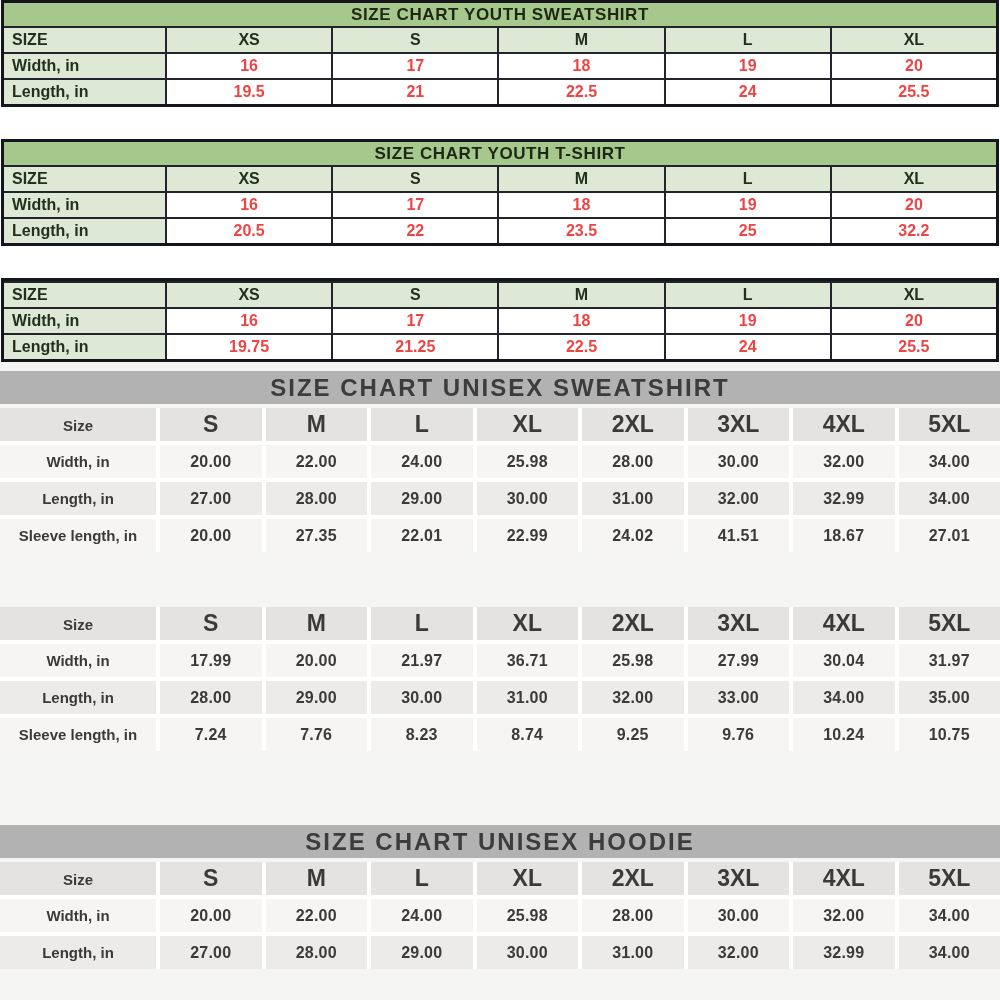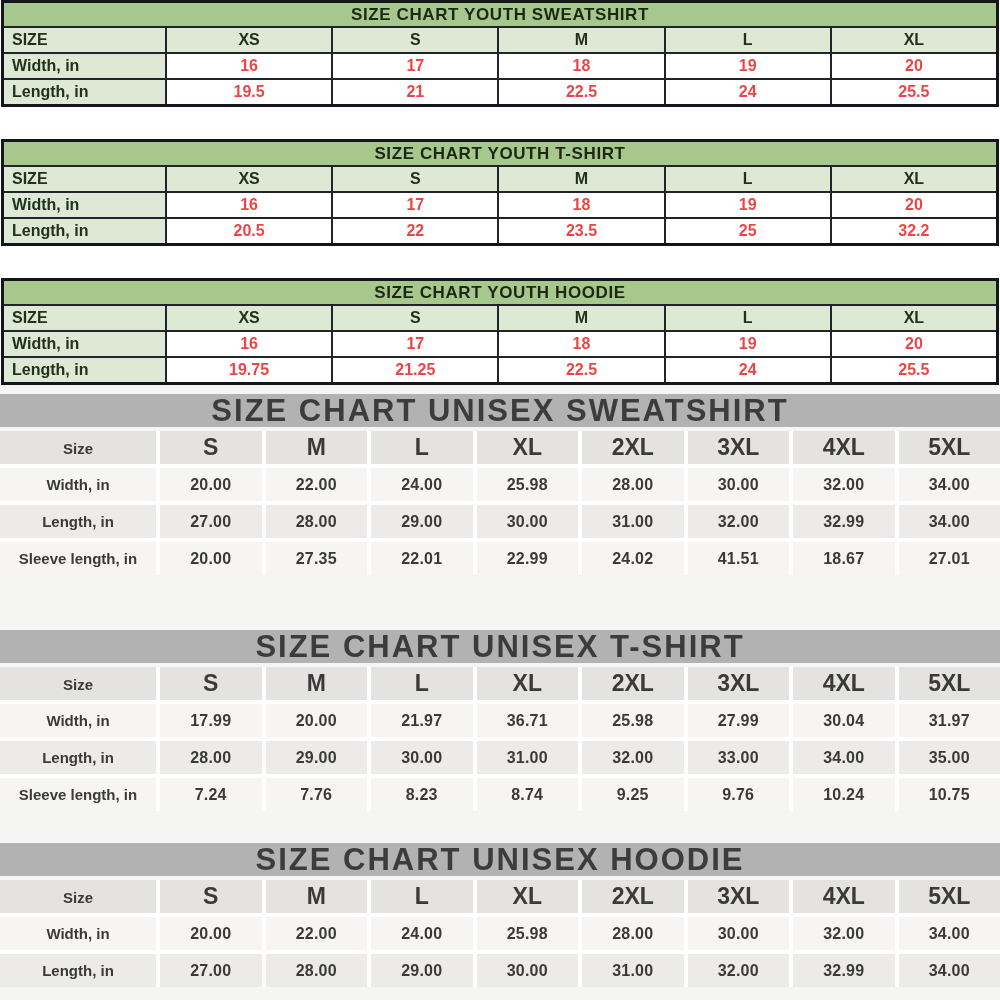--- a/index.html
+++ b/index.html
@@ -25,37 +25,37 @@
   }
   .y-cell { height: 24px; line-height: 24px; text-align: center;
             font-size: 16px; font-weight: bold; background: #ffffff; color: #ef4444; }
   .y-green { background: var(--youth-cell-bg, #dde9d4); color: #22301c; }
   .y-left { text-align: left; padding-left: 8px; }
 
   
   .lower { background: var(--page-lower-bg, #f5f5f4); flex: 1; padding-top: 9px; }
   .u-band {
     background: var(--unisex-band-bg, #b2b2b2);
-    color: #3c3c3c; font-weight: bold; font-size: 31px; letter-spacing: 2px;
+    color: #3c3c3c; font-weight: bold; font-size: 24px; letter-spacing: 2px;
     text-align: center; height: 33px; line-height: 34px; white-space: nowrap;
   }
   .u-grid {
     display: grid; grid-template-columns: 156px repeat(8, 1fr);
     gap: 4px; background: #ffffff; margin-top: 4px; padding: 0;
   }
   .u-cell { height: 33px; line-height: 33px; text-align: center; color: #3a3a3a; }
   .u-head { background: var(--unisex-head-bg, #e4e3e1); font-size: 23px; font-weight: bold; }
   .u-sizecap { font-size: 15px; line-height: 35px; }
   .u-label { font-size: 15px; font-weight: bold; }
   .u-val { font-size: 16px; font-weight: bold; letter-spacing: 0.2px; }
   .u-light { background: var(--unisex-row-light, #f6f5f3); }
   .u-dark  { background: var(--unisex-row-dark, #ecebe9); }
 
   .u-section.gap-a { margin-top: 55px; }
-  .u-section.gap-b { margin-top: 32px; }
+  .u-section.gap-b { margin-top: 74px; }
 </style>
 </head>
 <body>
 
 <div class="page">
 
   <div class="upper">
     <section class="y-table">
       <div class="y-title">SIZE CHART YOUTH SWEATSHIRT</div>
       <div class="y-grid">
@@ -98,21 +98,20 @@
           <div class="y-cell y-green y-left">Length, in</div>
           <div class="y-cell">20.5</div>
           <div class="y-cell">22</div>
           <div class="y-cell">23.5</div>
           <div class="y-cell">25</div>
           <div class="y-cell">32.2</div>
         </div>
     </section>
 
     <section class="y-table">
-      <div class="y-title">SIZE CHART YOUTH HOODIE</div>
       <div class="y-grid">
           <div class="y-cell y-green y-left">SIZE</div>
           <div class="y-cell y-green">XS</div>
           <div class="y-cell y-green">S</div>
           <div class="y-cell y-green">M</div>
           <div class="y-cell y-green">L</div>
           <div class="y-cell y-green">XL</div>
           <div class="y-cell y-green y-left">Width, in</div>
           <div class="y-cell">16</div>
           <div class="y-cell">17</div>
@@ -166,21 +165,20 @@
           <div class="u-cell u-val u-light">22.01</div>
           <div class="u-cell u-val u-light">22.99</div>
           <div class="u-cell u-val u-light">24.02</div>
           <div class="u-cell u-val u-light">41.51</div>
           <div class="u-cell u-val u-light">18.67</div>
           <div class="u-cell u-val u-light">27.01</div>
         </div>
     </section>
 
     <section class="u-section gap-a">
-      <div class="u-band">SIZE CHART UNISEX T-SHIRT</div>
       <div class="u-grid">
           <div class="u-cell u-head u-sizecap">Size</div>
           <div class="u-cell u-head">S</div>
           <div class="u-cell u-head">M</div>
           <div class="u-cell u-head">L</div>
           <div class="u-cell u-head">XL</div>
           <div class="u-cell u-head">2XL</div>
           <div class="u-cell u-head">3XL</div>
           <div class="u-cell u-head">4XL</div>
           <div class="u-cell u-head">5XL</div>

